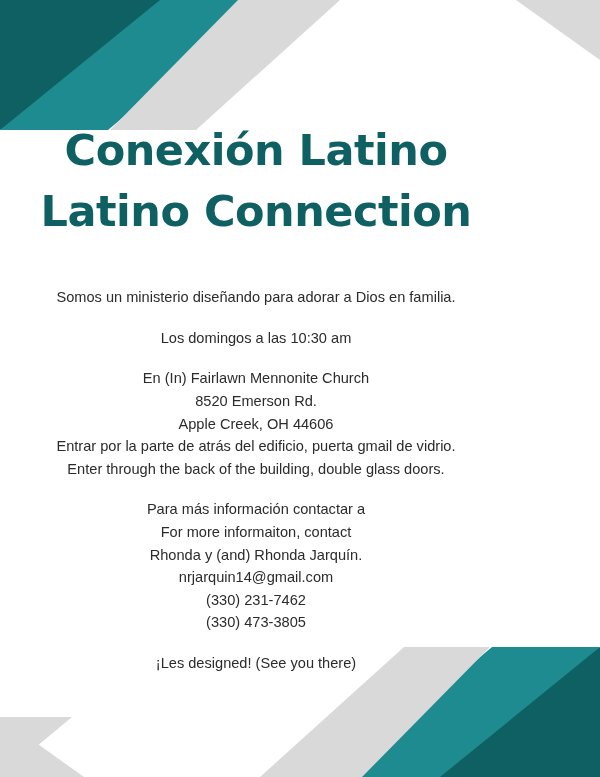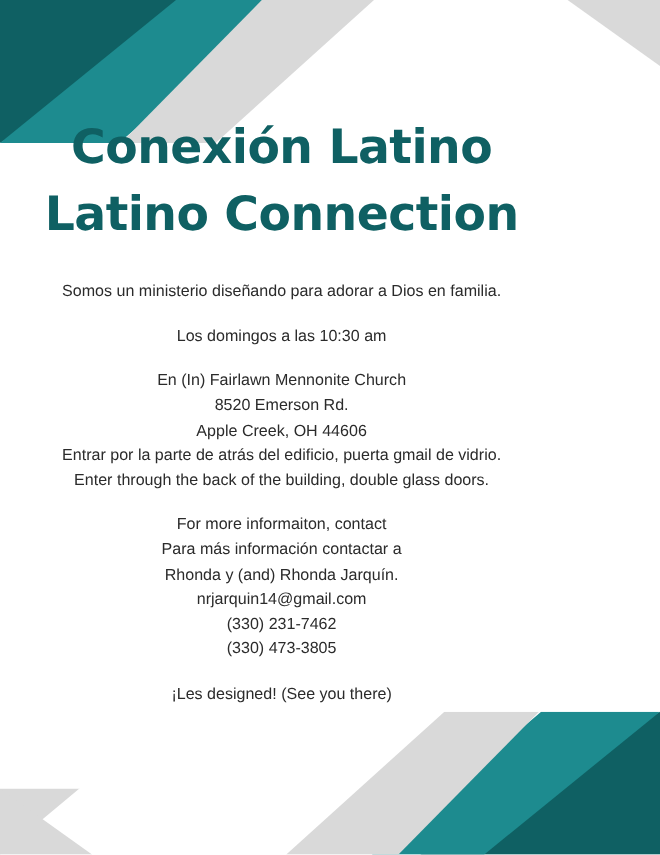--- a/index.html
+++ b/index.html
@@ -35,39 +35,39 @@
   .content {
     position: absolute;
     left: 0;
     top: 0;
     width: 512px;
     height: 777px;
     display: flex;
     flex-direction: column;
     align-items: center;
     box-sizing: border-box;
-    padding: 0 40px;
+    padding: 16px 40px;
   }
 
   .title-block {
     margin-top: 104px;
     text-align: center;
     width: 100%;
   }
   .title-line {
     font-family: "DejaVu Sans", sans-serif;
     font-weight: bold;
     font-size: 43px;
     line-height: 1.42;
     letter-spacing: -0.5px;
     color: #0f6063;
   }
 
   .body-block {
-    margin-top: 28px;
+    margin-top: 44px;
     text-align: center;
     width: 100%;
     color: #2b2b2b;
   }
   .para {
     font-size: 14.6px;
     line-height: 1.55;
     margin: 0 0 18px 0;
   }
   .para:last-child { margin-bottom: 0; }
@@ -126,22 +126,22 @@
 
       <p class="para">
         <span class="line">En (In) Fairlawn Mennonite Church</span>
         <span class="line">8520 Emerson Rd.</span>
         <span class="line">Apple Creek, OH 44606</span>
         <span class="line">Entrar por la parte de atrás del edificio, puerta gmail de vidrio.</span>
         <span class="line">Enter through the back of the building, double glass doors.</span>
       </p>
 
       <p class="para">
+        <span class="line">Para más información contactar a</span>
         <span class="line">For more informaiton, contact</span>
-        <span class="line">Para más información contactar a</span>
         <span class="line">Rhonda y (and) Rhonda Jarquín.</span>
         <span class="line">nrjarquin14@gmail.com</span>
         <span class="line">(330) 231-7462</span>
         <span class="line">(330) 473-3805</span>
       </p>
 
       <p class="para">
         <span class="line">¡Les designed! (See you there)</span>
       </p>
 

